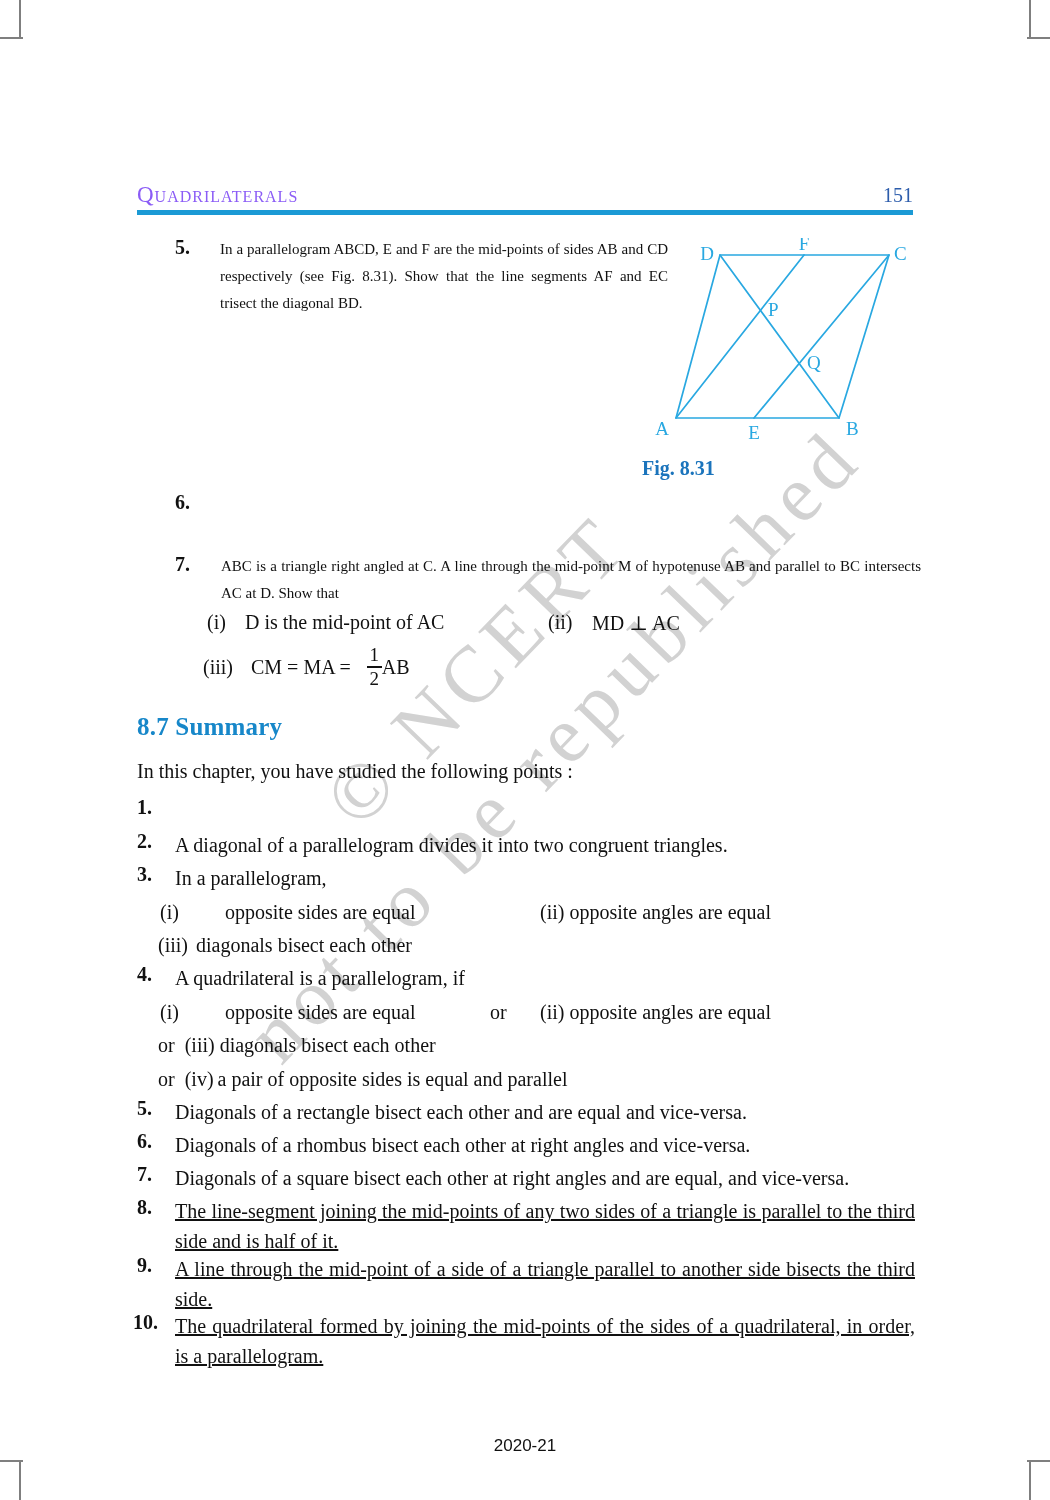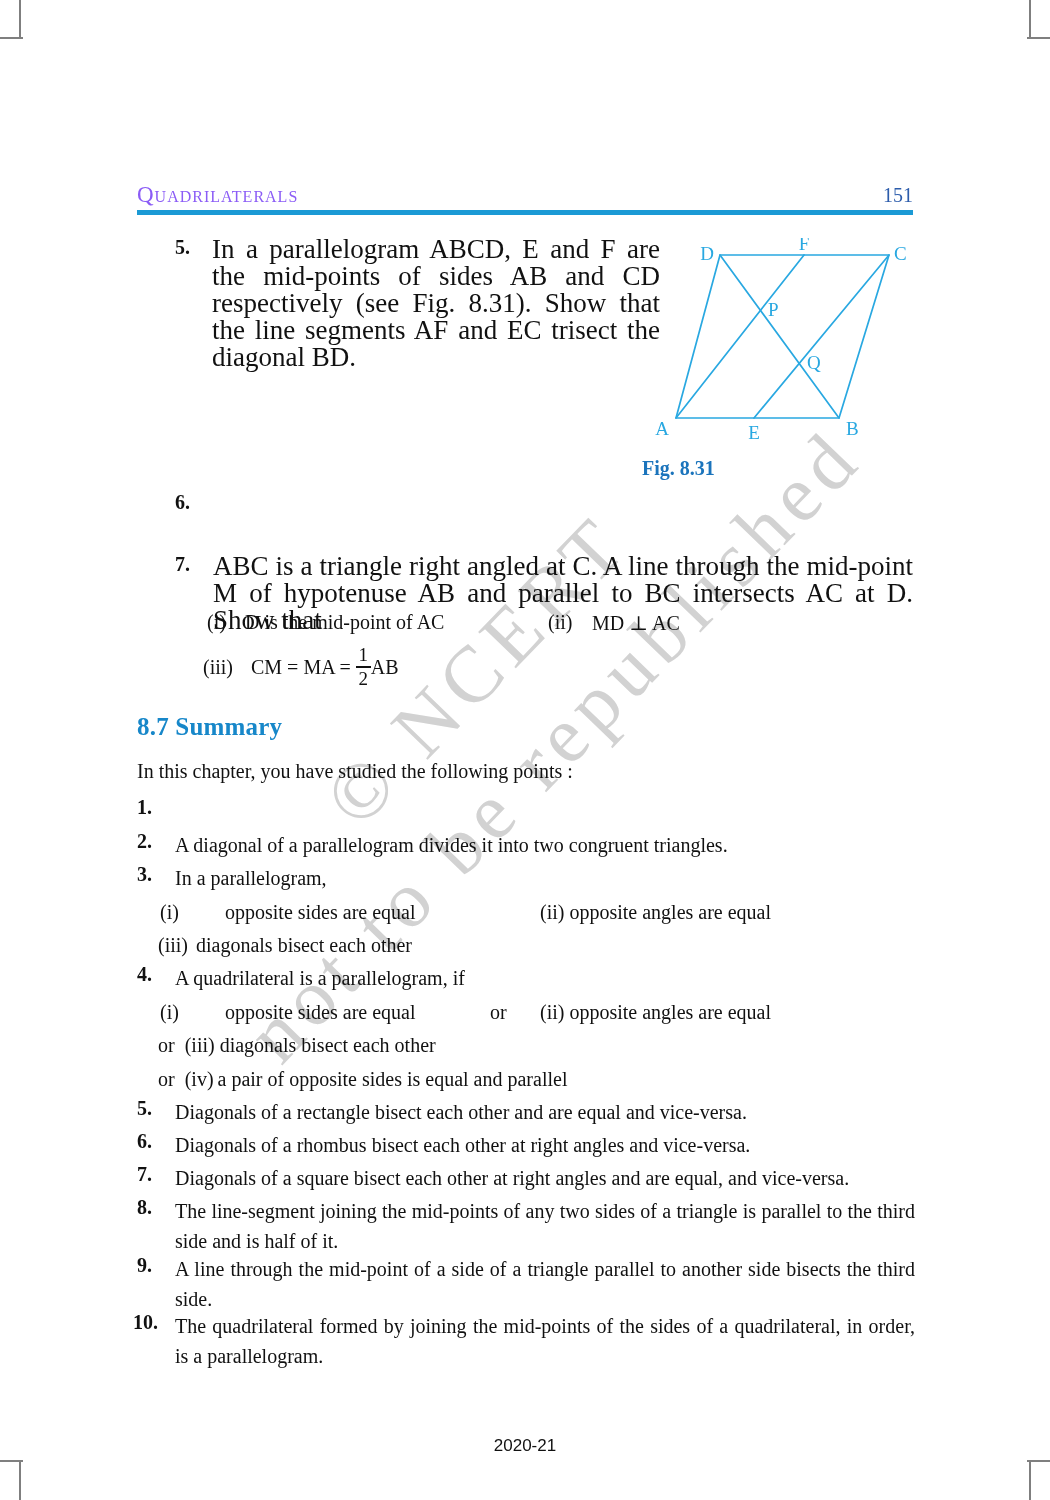--- a/index.html
+++ b/index.html
@@ -8,39 +8,39 @@
   .abs{position:absolute;z-index:2;}
   .mark{position:absolute;background:#7f7f7f;z-index:3;}
 
   
   .chapter{font-variant:small-caps;font-size:23px;letter-spacing:1px;color:#8b5cf6;}
   .pagenum{font-size:20px;color:#2c5cab;}
   .rule{height:5px;background:#1b9ad5;}
 
   
   .eno{font-weight:bold;font-size:20px;}
-  .etext{font-size:27px;line-height:27px;text-align:justify;}
+  .etext{font-size:15px;line-height:27px;text-align:justify;margin-left:8px;}
   .sublab{font-size:20px;}
   .subtext{font-size:20px;}
   .fracrow{display:flex;align-items:center;font-size:20px;}
   .frac{display:inline-flex;flex-direction:column;align-items:center;line-height:1.05;font-size:19px;}
   .frac .bar{width:15px;height:1.6px;background:#111;margin:1.5px 0;}
 
   
   .figure{width:272px;}
   .figure svg{display:block;}
   .figcap{margin-top:14px;text-align:left;font-weight:bold;font-size:20px;color:#1b74bc;}
   .figlabel{font-size:19px;fill:#29a8e1;font-family:"Liberation Serif","DejaVu Serif",serif;}
 
   
   .sumhead{font-weight:bold;font-size:25px;color:#1787c9;letter-spacing:0.2px;}
   .intro{font-size:20px;}
   .sno{font-weight:bold;font-size:20px;}
   .stext{font-size:20px;line-height:30px;}
-  .j{text-align:justify;}
+  .j{text-align:justify;text-decoration:underline;}
 
   
   .footer{width:100%;text-align:center;font-family:"Liberation Sans","DejaVu Sans",sans-serif;font-size:17px;}
 
   
   .watermark{position:absolute;left:-110px;top:600px;width:1250px;z-index:1;
              transform:rotate(-46deg);text-align:center;color:#d2d2d2;
              font-size:80px;letter-spacing:8px;line-height:1.35;
              font-family:"Liberation Serif","DejaVu Serif",serif;pointer-events:none;user-select:none;}
 </style>
@@ -95,21 +95,21 @@
   <div class="abs eno" style="left:175px;top:553px">7.</div>
   <div class="abs etext" style="left:213px;top:553px;width:700px">ABC is a triangle right angled at C. A line through the mid-point M of hypotenuse AB and parallel to BC intersects AC at D. Show that</div>
 
   <div class="abs sublab" style="left:207px;top:611px">(i)</div>
   <div class="abs subtext" style="left:245px;top:611px">D is the mid-point of AC</div>
   <div class="abs sublab" style="left:548px;top:611px">(ii)</div>
   <div class="abs subtext" style="left:592px;top:611px">MD ⊥ AC</div>
 
   <div class="abs fracrow" style="left:203px;top:638px;height:58px">
     <span style="margin-right:18px">(iii)</span>
-    <span style="margin-right:5px">CM = MA =</span>
+    <span style="margin-right:16px">CM = MA =</span>
     <span class="frac">
       <span>1</span>
       <span class="bar"></span>
       <span>2</span>
     </span>
     <span style="">AB</span>
   </div>
 
   <div class="abs sumhead" style="left:137px;top:713px">8.7 Summary</div>
   <div class="abs intro" style="left:137px;top:760px">In this chapter, you have studied the following points :</div>

